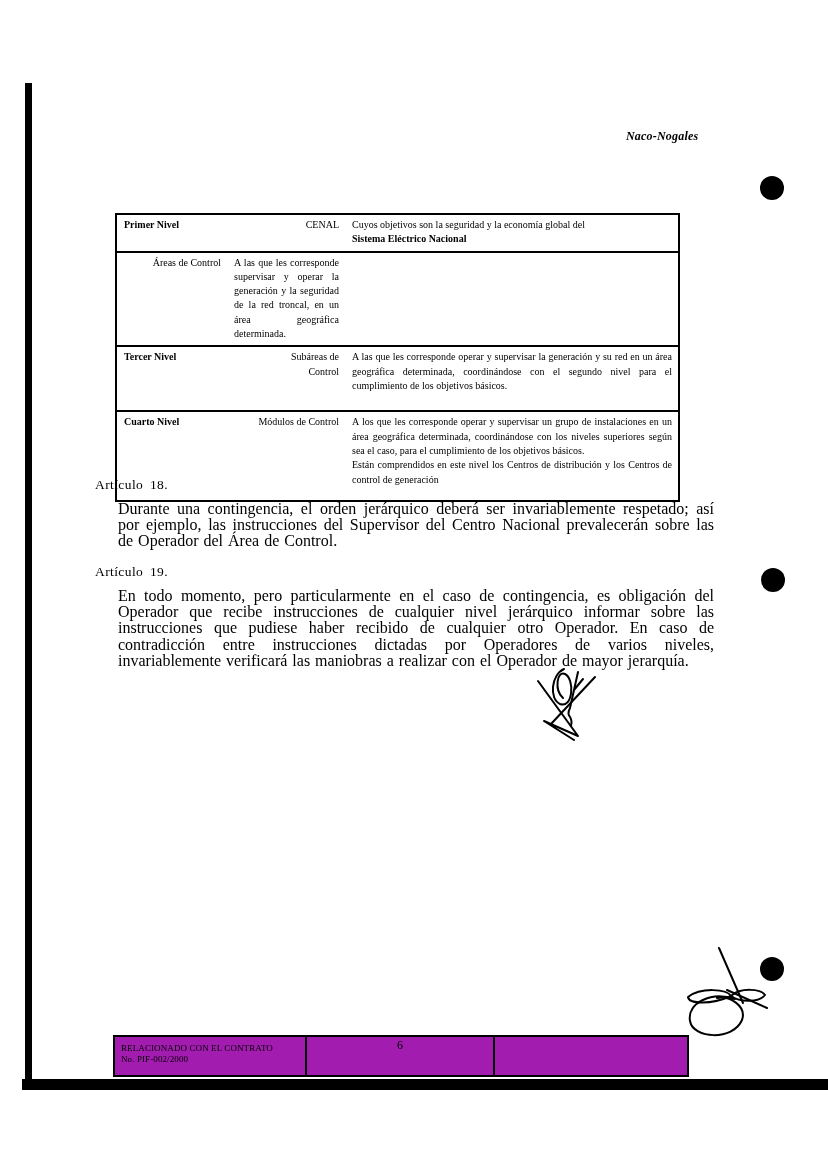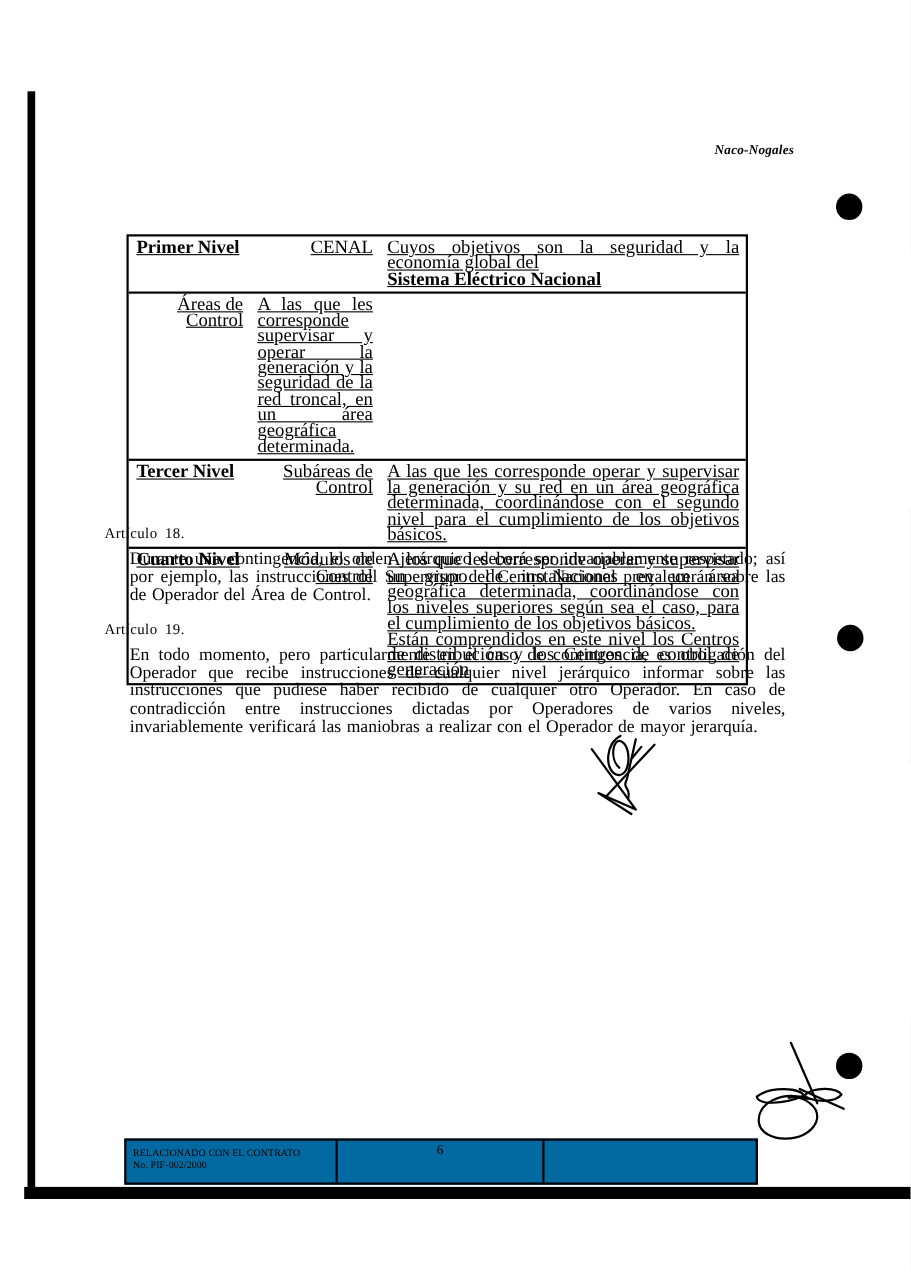--- a/index.html
+++ b/index.html
@@ -11,29 +11,29 @@
   
   .left-bar  { position:absolute; left:25px; top:83px; width:7px; height:1007px; background:#000; }
   .bottom-bar{ position:absolute; left:22px; top:1079px; width:806px; height:11px; background:#000; }
   .punch-dot { position:absolute; width:24px; height:24px; border-radius:50%; background:#000; }
   .dot-1 { left:760px; top:176px; }
   .dot-2 { left:761px; top:568px; }
   .dot-3 { left:760px; top:957px; }
 
   .header-right {
     position:absolute; left:626px; top:129px; width:96px;
-    font-size:12px; font-weight:bold; font-style:italic; text-align:right;
+    font-size:12px; font-weight:bold; font-style:italic; text-align:left;
     letter-spacing:0.2px;
   }
 
   
   .ltable { position:absolute; left:115px; top:213px; width:561px; border:2px solid #000; background:#fff; }
   .lrow   { display:grid; grid-template-columns:110px 118px 1fr; border-top:2px solid #000; }
   .lrow:first-child { border-top:none; }
-  .lcell  { padding:3px 6px 4px 7px; font-size:17px; line-height:14.3px;text-decoration:underline; }
+  .lcell  { padding:3px 6px 4px 7px; font-size:10px; line-height:14.3px; }
   .lcell.level { font-weight:bold; }
   .lcell.unit  { white-space:pre-line;text-align:right; }
   .lcell.desc  { text-align:justify; }
   .desc-bold   { font-weight:bold; }
   .row-h1 .lcell { min-height:24px; }
   .row-h2 .lcell { min-height:36px; }
   .row-h3 .lcell { min-height:56px; }
   .row-h4 .lcell { min-height:81px; }
   .desc p { margin:0; }
 
@@ -53,21 +53,21 @@
 
   
   .sig { position:absolute; }
   .sig-1 { left:523px; top:662px; }
   .sig-2 { left:676px; top:944px; }
   .sig path { fill:none; stroke:#000; stroke-width:2; stroke-linecap:round; stroke-linejoin:round; }
 
   
   .ftable {
     position:absolute; left:113px; top:1035px; width:572px; height:38px;
-    border:2px solid #000; display:grid; grid-template-columns:190px 188px 1fr; background:#0369a1;
+    border:2px solid #000; display:grid; grid-template-columns:190px 188px 1fr; background:#a21caf;
   }
   .fcell { position:relative; }
   .fcell + .fcell { border-left:2px solid #000; }
   .fcell-left { padding:6px 4px 2px 6px; font-size:9px; line-height:10.5px; letter-spacing:0.1px; }
   .fcell-mid  { text-align:center; font-size:12px; padding-top:1px; }
 </style>
 </head>
 <body>
 
 <div class="page">

